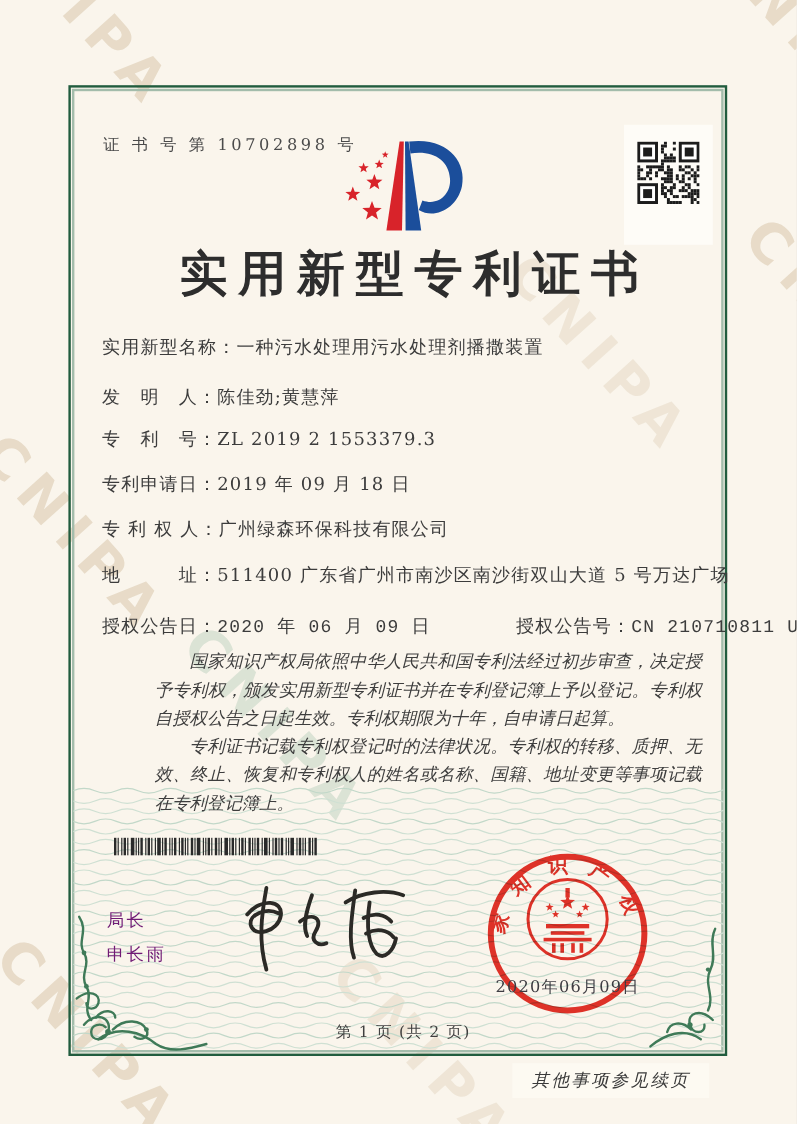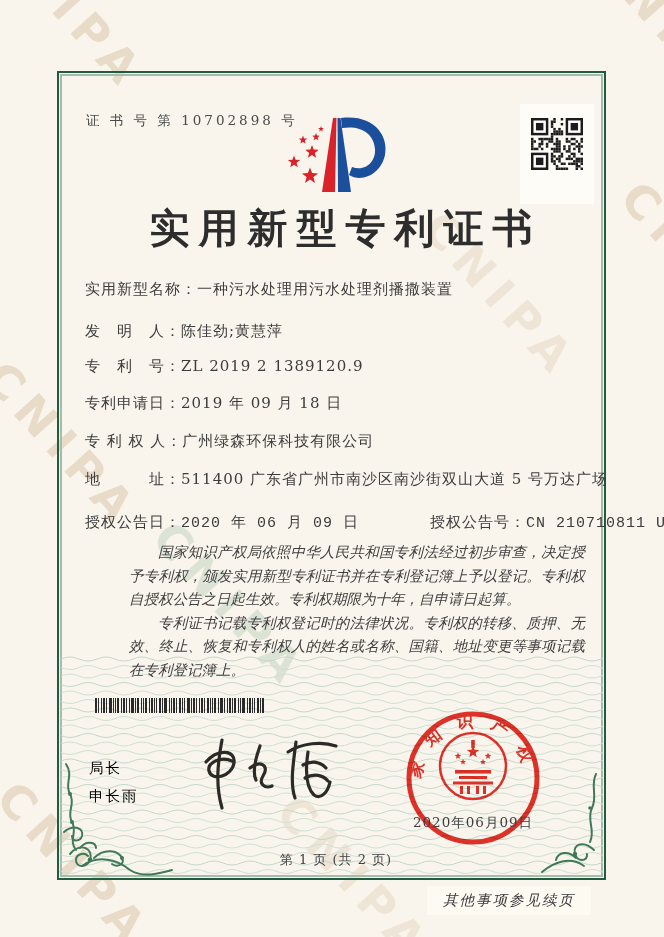--- a/index.html
+++ b/index.html
@@ -55,21 +55,21 @@
     font-size:14.5px; line-height:23.5px; color:#3e3e3e;
     font-style:italic; text-align:justify;margin-left:44px;
   }
   .paras p { text-indent:2em; }
   
   .band { position:absolute; left:61px; top:655px; width:542px; height:221px; }
   .barcode { position:absolute; left:95px; top:698px; width:172px; height:15px; }
   .flourish { position:absolute; pointer-events:none; }
   .sig-block {
     position:absolute; left:89px; top:754px; font-size:14.5px;
-    color:#000000; line-height:28px; letter-spacing:2px;
+    color:#701a75; line-height:28px; letter-spacing:2px;
   }
   .signature { position:absolute; left:192px; top:728px; width:170px; height:95px; }
   .seal { position:absolute; left:398px; top:704px; width:150px; height:150px;
           overflow:visible; mix-blend-mode:multiply; }
   
   .page-info {
     position:absolute; left:57px; top:851px; width:558px; text-align:center;
     font-size:13px; color:#3f3f3f; letter-spacing:1px;
   }
   .continuation-wrap { position:absolute; left:42px; top:886px; width:549px; text-align:right;font-family:Liberation Mono, monospace; }
@@ -309,21 +309,21 @@
 
   <div class="title">实用新型专利证书</div>
 
   <div class="row" style="top:280px;">
     <span class="lbl">实用新型名称：</span><span>一种污水处理用污水处理剂播撒装置</span>
   </div>
   <div class="row" style="top:322px;">
     <span class="lbl">发　明　人：</span><span>陈佳劲;黄慧萍</span>
   </div>
   <div class="row" style="top:357px;">
-    <span class="lbl">专　利　号：</span><span>ZL 2019 2 1389120.9</span>
+    <span class="lbl">专　利　号：</span><span>ZL 2019 2 1553379.3</span>
   </div>
   <div class="row" style="top:394px;">
     <span class="lbl">专利申请日：</span><span>2019 年 09 月 18 日</span>
   </div>
   <div class="row" style="top:432px;">
     <span class="lbl">专 利 权 人：</span><span>广州绿森环保科技有限公司</span>
   </div>
   <div class="row" style="top:470px;">
     <span class="lbl">地　　　址：</span><span>511400 广东省广州市南沙区南沙街双山大道 5 号万达广场</span>
   </div>

